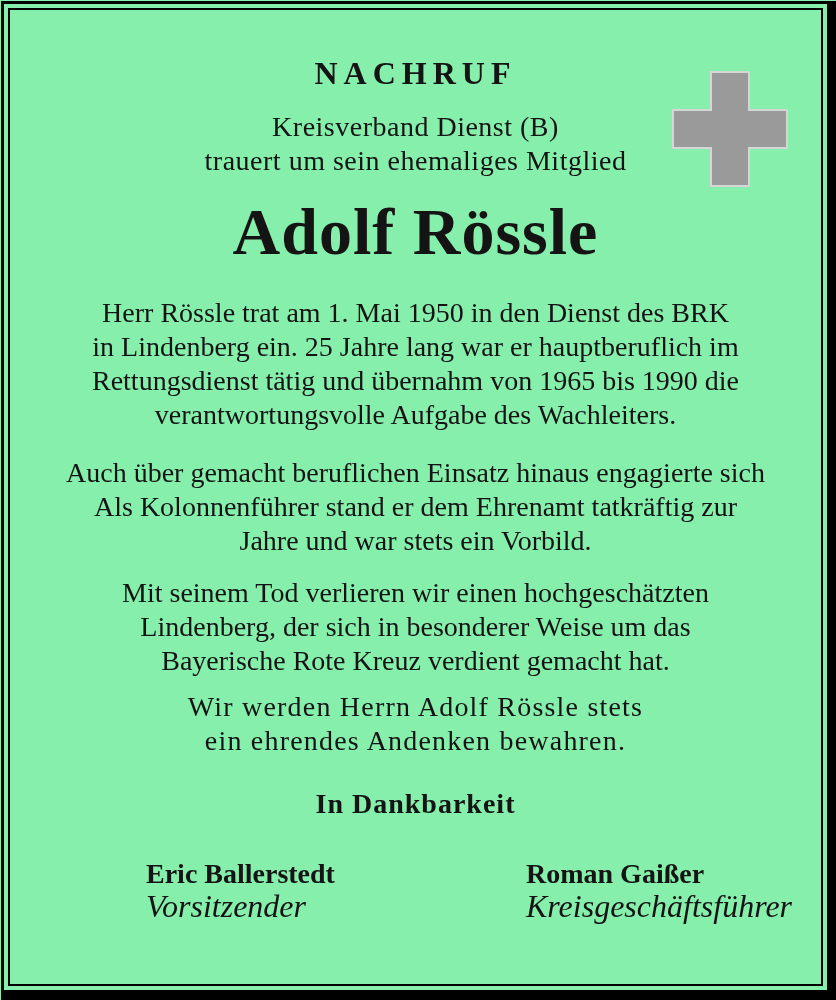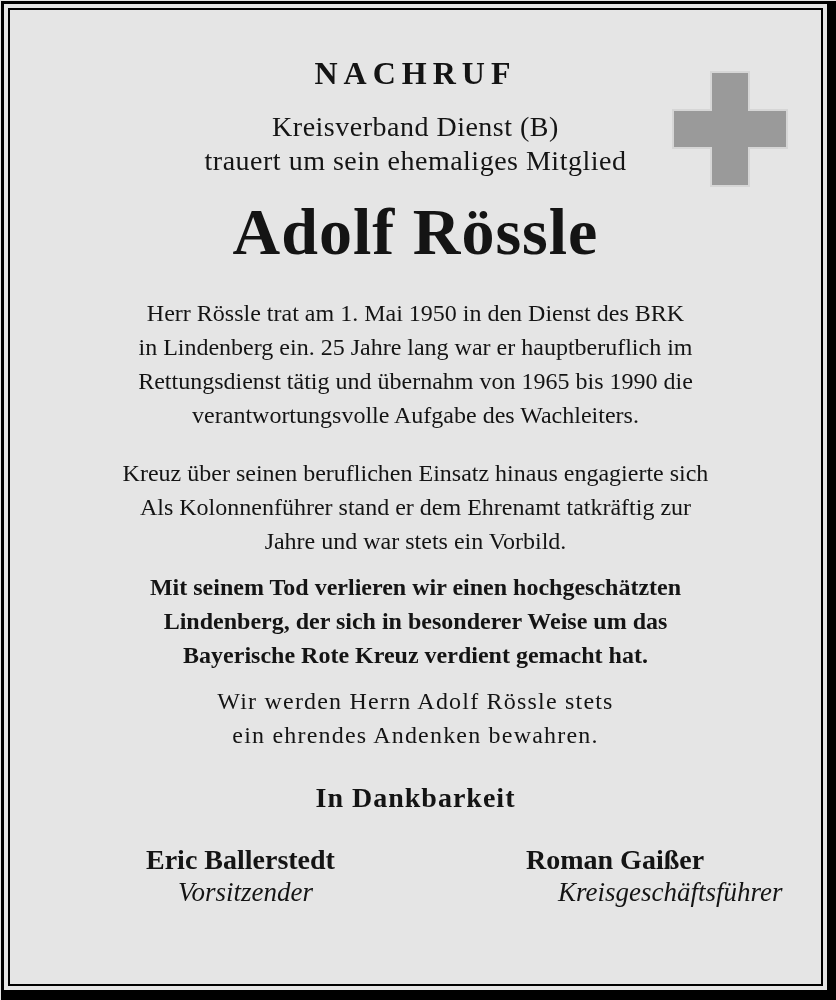--- a/index.html
+++ b/index.html
@@ -1,20 +1,20 @@
 <!DOCTYPE html>
 <html><head>
 <meta charset="utf-8">
 <style>
   html, body { margin: 0; padding: 0; background: #ffffff; }
   .sheet {
     position: relative;
     width: 836px;
     height: 1000px;
-    background: #e5e5e5;
+    background: #86efac;
     font-family: "Liberation Serif", serif;
     color: #141414;
     overflow: hidden;
   }
   
   .frame-outer {
     position: absolute;
     top: 1px; left: 1px; right: 0; bottom: 0;
     border: solid #000000;
     border-width: 3px 9px 10px 3px;
@@ -43,54 +43,53 @@
     letter-spacing: 0.5px;
   }
   .deceased {
     margin-top: 16px;
     font-size: 66px;
     font-weight: 700;
     line-height: 76px;
     letter-spacing: 1px;
   }
   .para {
-    font-size: 24px;
+    font-size: 28px;
     line-height: 34px;
   }
   .para div { white-space: nowrap; }
   .p1 { margin-top: 26px; }
   .p2 { margin-top: 24px; }
-  .p3 { margin-top: 12px; font-weight: bold; }
+  .p3 { margin-top: 18px; }
   .p4 { margin-top: 12px; letter-spacing: 1.2px; }
   .closing {
     margin-top: 28px;
     font-size: 28px;
     letter-spacing: 1px;
     line-height: 35px;
     font-weight: bold;
   }
   .signatures {
     position: relative;
     margin-top: 20px;
     height: 80px;
     text-align: left;
   }
-  .sig { position: absolute; top: 8px; }
+  .sig { position: absolute; top: 16px; }
   .sig-left { left: 136px; }
   .sig-right { left: 516px; }
   .sig-name {
     font-size: 28px;
     font-weight: 700;
     line-height: 33px;
   }
   .sig-title {
-    font-size: 27px;
+    font-size: 32px;
     font-style: italic;
     line-height: 33px;
-    margin-left: 32px;
   }
   .cross-wrap {
     position: absolute;
     left: 662px;
     top: 61px;
     width: 116px;
     height: 116px;
   }
 </style>
 </head>
@@ -112,21 +111,21 @@
         <div class="deceased">Adolf Rössle</div>
 
         <div class="para p1">
           <div>Herr Rössle trat am 1. Mai 1950 in den Dienst des BRK</div>
           <div>in Lindenberg ein. 25 Jahre lang war er hauptberuflich im</div>
           <div>Rettungsdienst tätig und übernahm von 1965 bis 1990 die</div>
           <div>verantwortungsvolle Aufgabe des Wachleiters.</div>
         </div>
 
         <div class="para p2">
-          <div>Kreuz über seinen beruflichen Einsatz hinaus engagierte sich</div>
+          <div>Auch über gemacht beruflichen Einsatz hinaus engagierte sich</div>
           <div>Als Kolonnenführer stand er dem Ehrenamt tatkräftig zur</div>
           <div>Jahre und war stets ein Vorbild.</div>
         </div>
 
         <div class="para p3">
           <div>Mit seinem Tod verlieren wir einen hochgeschätzten</div>
           <div>Lindenberg, der sich in besonderer Weise um das</div>
           <div>Bayerische Rote Kreuz verdient gemacht hat.</div>
         </div>
 

